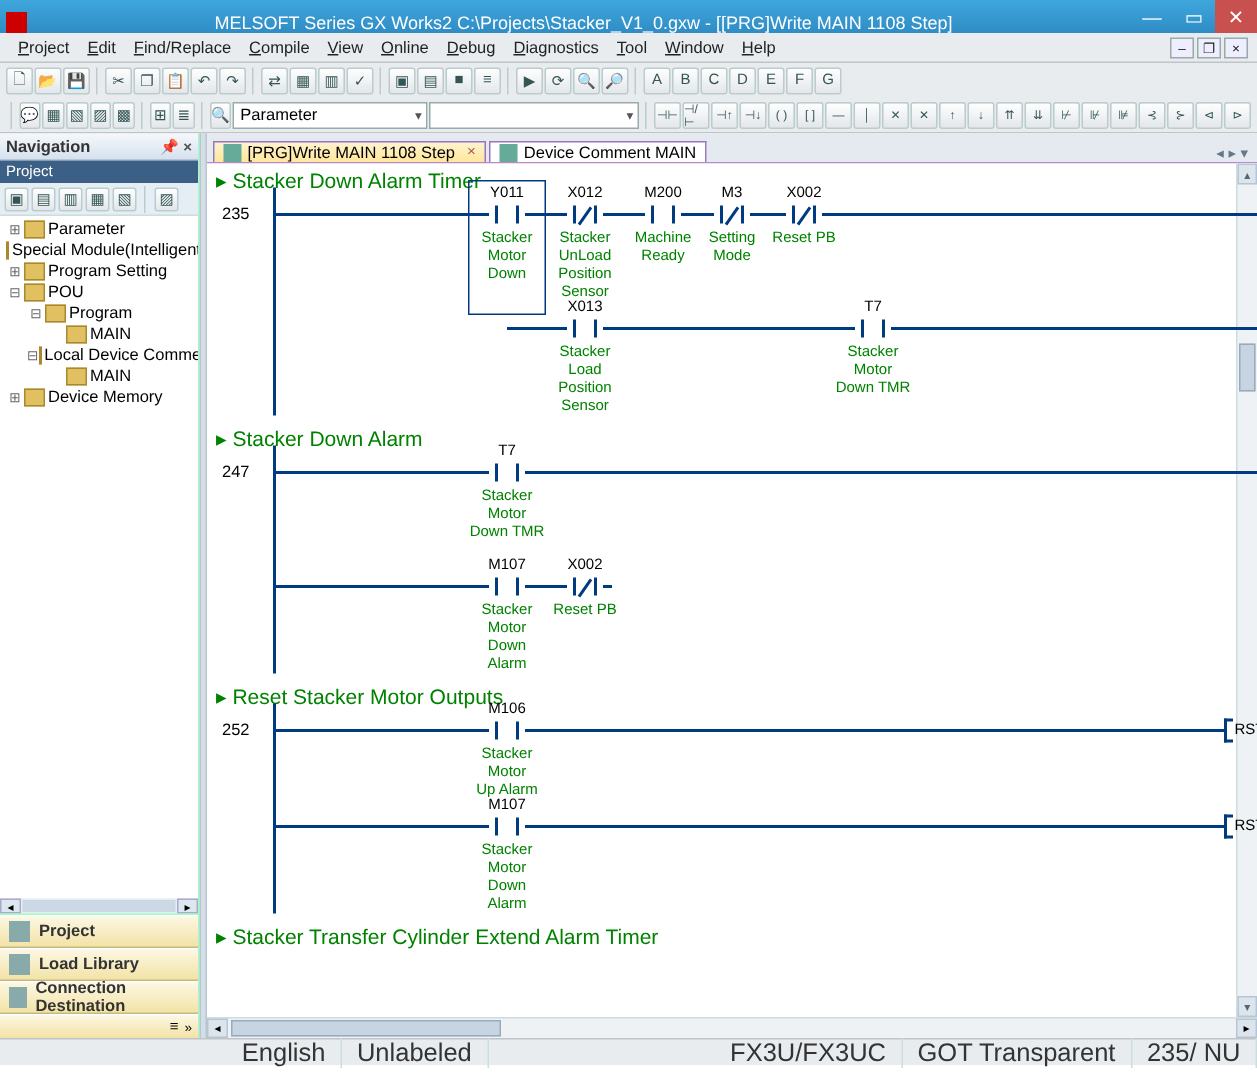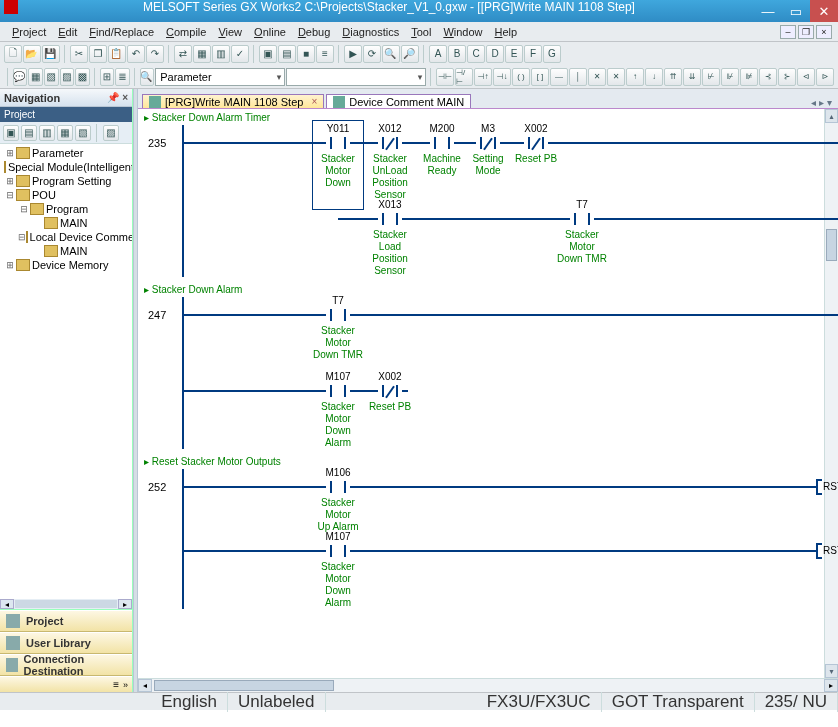--- a/index.html
+++ b/index.html
@@ -1,19 +1,19 @@
 <!DOCTYPE html>
 <html><head>
 <meta charset="utf-8">
 <style>
 * { margin: 0; padding: 0; box-sizing: border-box; font-family: "Segoe UI", Tahoma, sans-serif; }
 body { width: 838px; height: 727px; background: #fff; overflow: hidden; font-size: 11px; }
 
 
-.titlebar { height: 22px; background: linear-gradient(#3fa7dd,#2f8cc5); color: #fff; display: flex; align-items: flex-start; padding-left: 4px; font-size: 12px; }
+.titlebar { height: 22px; background: linear-gradient(#3fa7dd,#2f8cc5); color: #fff; display: flex; align-items: flex-end; padding-left: 4px; font-size: 12px; }
 .titlebar .icon { width: 14px; height: 14px; background: #c00; margin-right: 6px; }
 .titlebar .ttl { flex: 1; text-align: center; }
 .titlebar .wc { display: flex; }
 .titlebar .wc div { width: 28px; height: 22px; display: flex; align-items: center; justify-content: center; color: #fff; font-size: 13px; }
 .titlebar .wc .close{background:#c8504f;}
 
 
 .menubar { height: 20px; background: #e8ecef; border-bottom: 1px solid #c0c4c8; display: flex; align-items: center; padding: 0 6px; font-size: 11px; color: #222; }
 .menubar .mi { padding: 0 6px; cursor: default; }
 .menubar .mi u{text-decoration: underline;}
@@ -53,21 +53,21 @@
 
 .editor { flex:1; display:flex; flex-direction:column; background:#fff; position:relative;}
 .tabbar{height:20px;background:#e4eaf0;border-bottom:1px solid #b8c;display:flex;align-items:flex-end;padding-left:4px;}
 .tab{height:14px;border:1px solid #97b;border-bottom:none;background:#fff;display:flex;align-items:center;padding:0 6px;font-size:11px;margin-right:2px;gap:4px;}
 .tab.active{background:linear-gradient(#fff3d0,#ffe79a);}
 .tab .ic{width:12px;height:12px;background:#6a9;}
 .tab .x{color:#a55;font-size:10px;margin-left:4px;}
 .tabbar .navarr{margin-left:auto;margin-right:6px;display:flex;gap:3px;color:#678;font-size:10px;}
 
 .canvas{flex:1;overflow:hidden;position:relative;background:#fff;}
-.rung-title{color:#008200;font-size:10px;padding:1px 0 1px 4px;}
+.rung-title{color:#008200;font-size:14px;padding:1px 0 1px 4px;}
 .step-no{position:absolute;left:10px;color:#000;font-size:11px;}
 .seg{position:absolute;height:2px;background:#003a80;top:7px;}
 .cont{position:absolute;width:24px;height:16px;top:0;}
 .cont::before,.cont::after{content:"";position:absolute;top:2px;bottom:2px;width:2px;background:#003a80;}
 .cont::before{left:4px;} .cont::after{right:4px;}
 .cont.nc .slash{position:absolute;left:5px;right:5px;top:2px;bottom:2px;}
 .cont.nc .slash::before{content:"";position:absolute;left:0;right:0;top:50%;height:2px;background:#003a80;transform:rotate(-55deg);}
 .bracket{position:absolute;top:0;height:16px;border:2px solid #003a80;border-right:none;width:6px;}
 .addr{position:absolute;font-size:10px;color:#000;text-align:center;transform:translateX(-50%);}
 .cmt{position:absolute;font-size:10px;color:#008200;line-height:12px;transform:translateX(-50%);text-align:center;white-space:pre;}
@@ -255,21 +255,21 @@
       <div class="track"></div>
       <div class="arr">▸</div>
     </div>
     <div class="nav-buttons" id="navbtn-host">
         <div class="nav-btn">
           <span class="ic"></span>
           <span>Project</span>
         </div>
         <div class="nav-btn">
           <span class="ic"></span>
-          <span>User Library</span>
+          <span>Load Library</span>
         </div>
         <div class="nav-btn">
           <span class="ic"></span>
           <span>Connection Destination</span>
         </div>
       </div>
     <div style="height:16px;background:linear-gradient(#fdf7e3,#f2e3a6);border-top:1px solid #fff;display:flex;justify-content:flex-end;align-items:center;padding-right:4px;gap:4px">
       <span style="font-size:10px">≡</span>
       <span style="font-size:9px">»</span>
     </div>
@@ -391,20 +391,21 @@
         <div class="cont" style="left: 188px; top: 434px;"></div>
         <div class="seg" style="left: 212px; width: 466px; top: 441px;"></div>
         <div class="bracket" style="left: 678px; top: 434px;"></div>
         <div class="addr" style="left: 695px; top: 436px;">RST</div>
         <div class="cmt" style="left: 200px; top: 452px;">Stacker
 Motor
 Down
 Alarm</div>
         <div class="step-no" style="top: 372px;">252</div>
         <div style="position: absolute; left: 44px; top: 360px; width: 2px; height: 140px; background: rgb(0, 58, 128);"></div>
+        <div class="rung-title" style="position: absolute; top: 506px; left: 2px;">▸ Stacker Transfer Cylinder Extend Alarm Timer</div>
       </div>
     <div class="hscroll">
       <div class="btn">◂</div>
       <div class="track">
           <div class="thumb"></div>
         </div>
       <div class="btn">▸</div>
     </div>
   </div>
 </div>

